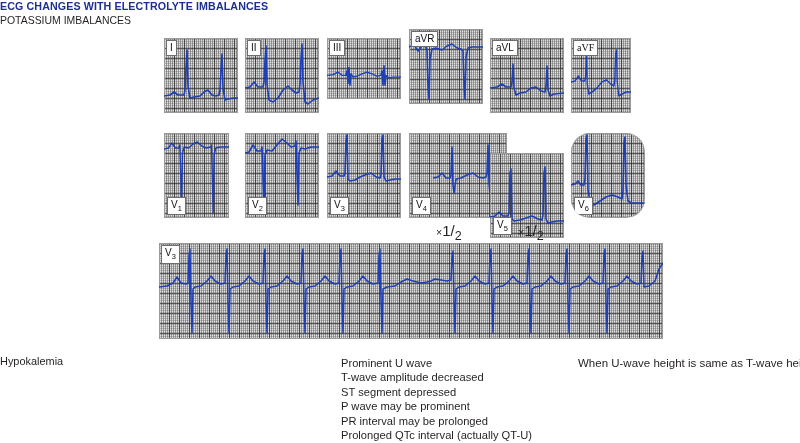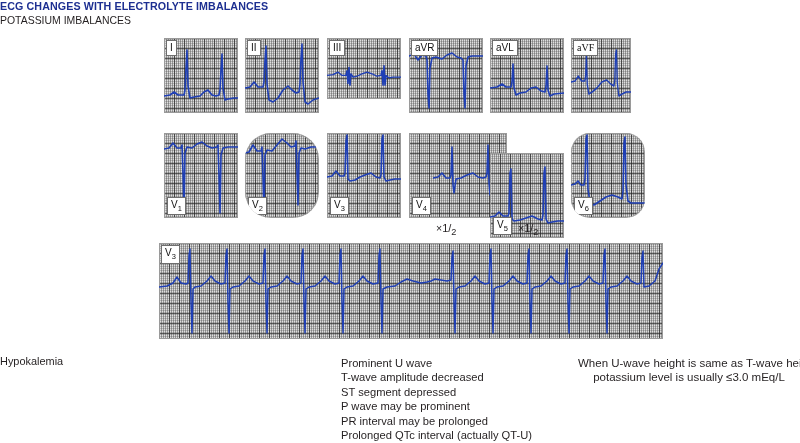--- a/index.html
+++ b/index.html
@@ -58,21 +58,21 @@
   .lead-label.tl{left:2px;top:2px;}
   .lead-label.bl{left:3px;bottom:3px;}
   .lead-label sub{font-size:7.5px;}
 
   .half-note{
     position:absolute;
     font-size:10.5px;
     color:#231f20;
     white-space:nowrap;
   }
-  .half-note .frac{font-size:11px;}
+  .half-note .frac{font-size:15px;}
 
   
   .cond-name{
     position:absolute;left:0;top:355px;
     font-size:11.5px;color:#231f20;
     transform:scaleX(.95);transform-origin:left top;
     white-space:nowrap;
   }
   .findings{
     position:absolute;left:341px;top:356px;
@@ -107,49 +107,49 @@
   <div class="lead-label tl"><span>II</span></div>
 </div>
 
 <div class="ecg" style="left:327px;top:38px;width:74px;height:61px;">
   <svg viewBox="0 0 74 75" preserveAspectRatio="none">
     <path class="trace" d="M0,46 L6,45 L11,42 L15,46 L19,46 L20,40 L21,56 L22,36 L23,58 L24,44 L26,48 L30,47 L35,44 L40,42 L45,44 L50,47 L54,46 L55,40 L56,58 L57,34 L58,58 L59,46 L62,49 L66,48 L74,48"></path>
   </svg>
   <div class="lead-label tl"><span>III</span></div>
 </div>
 
-<div class="ecg" style="left:409px;top:38px;width:74px;height:75px;">
+<div class="ecg" style="left:409px;top:29px;width:74px;height:75px;">
   <svg viewBox="0 0 74 75" preserveAspectRatio="none">
     <path class="trace" d="M0,18 L5,16 L9,22 L13,17 L17,18 L18,22 L19,56 L20,70 L21,30 L23,20 L27,19 L33,21 L38,17 L43,15 L48,19 L52,20 L54,22 L55,56 L56,70 L57,28 L59,19 L63,18 L74,18"></path>
   </svg>
   <div class="lead-label tl"><span>aVR</span></div>
 </div>
 
 <div class="ecg" style="left:490px;top:38px;width:74px;height:75px;">
   <svg viewBox="0 0 74 75" preserveAspectRatio="none">
     <path class="trace" d="M0,50 L7,49 L12,46 L16,49 L21,49 L22,44 L23,26 L24,50 L26,57 L30,55 L36,54 L41,50 L46,49 L51,53 L55,54 L56,48 L57,28 L58,52 L60,58 L64,56 L74,55"></path>
   </svg>
   <div class="lead-label tl"><span>aVL</span></div>
 </div>
 
 <div class="ecg" style="left:571px;top:38px;width:60px;height:75px;font-family:Liberation Serif, serif;">
   <svg viewBox="0 0 74 75" preserveAspectRatio="none">
     <path class="trace" d="M0,44 L5,43 L9,38 L13,43 L17,43 L18,38 L19,18 L20,46 L22,56 L26,54 L32,50 L38,44 L44,42 L49,46 L53,48 L54,42 L55,16 L56,12 L57,44 L59,58 L63,56 L68,54 L74,54"></path>
   </svg>
   <div class="lead-label tl"><span>aVF</span></div>
 </div>
 
-<div class="ecg" style="left:164px;top:133px;width:74px;height:85px;">
+<div class="ecg" style="left:164px;top:133px;width:65px;height:85px;">
   <svg viewBox="0 0 74 85" preserveAspectRatio="none">
     <path class="trace" d="M0,16 L5,15 L9,10 L13,15 L17,15 L18,12 L19,40 L20,78 L21,20 L23,14 L28,15 L33,11 L38,9 L43,13 L48,15 L53,14 L54,12 L55,42 L56,80 L57,22 L59,15 L64,14 L74,14"></path>
   </svg>
   <div class="lead-label bl"><span>V</span><sub>1</sub></div>
 </div>
 
-<div class="ecg" style="left:245px;top:133px;width:74px;height:85px;border-radius:26px;">
+<div class="ecg" style="left:245px;top:133px;width:74px;height:85px;">
   <svg viewBox="0 0 74 85" preserveAspectRatio="none">
     <path class="trace" d="M0,20 L4,19 L8,12 L12,18 L16,18 L17,14 L18,46 L19,80 L20,22 L22,17 L27,18 L32,12 L37,6 L42,10 L46,14 L50,13 L51,8 L52,40 L53,72 L54,20 L56,15 L60,16 L66,14 L74,14"></path>
   </svg>
   <div class="lead-label bl"><span>V</span><sub>2</sub></div>
 </div>
 
 <div class="ecg" style="left:327px;top:133px;width:74px;height:85px;">
   <svg viewBox="0 0 74 85" preserveAspectRatio="none">
     <path class="trace" d="M0,44 L5,43 L9,38 L13,43 L17,43 L18,40 L19,8 L20,2 L21,46 L23,48 L28,47 L33,44 L38,42 L44,40 L49,44 L53,45 L54,42 L55,6 L56,2 L57,44 L59,48 L63,47 L68,46 L74,46"></path>
   </svg>
@@ -197,14 +197,13 @@
   <div>Prominent U wave</div>
   <div>T-wave amplitude decreased</div>
   <div>ST segment depressed</div>
   <div>P wave may be prominent</div>
   <div>PR interval may be prolonged</div>
   <div>Prolonged QTc interval (actually QT-U)</div>
 </div>
 
 <div class="note">
   <div>When U-wave height is same as T-wave height,</div>
-  <div class="l2">potassium level is usually ≤3.0 mEq/L</div>
 </div>
 
 </body></html>

